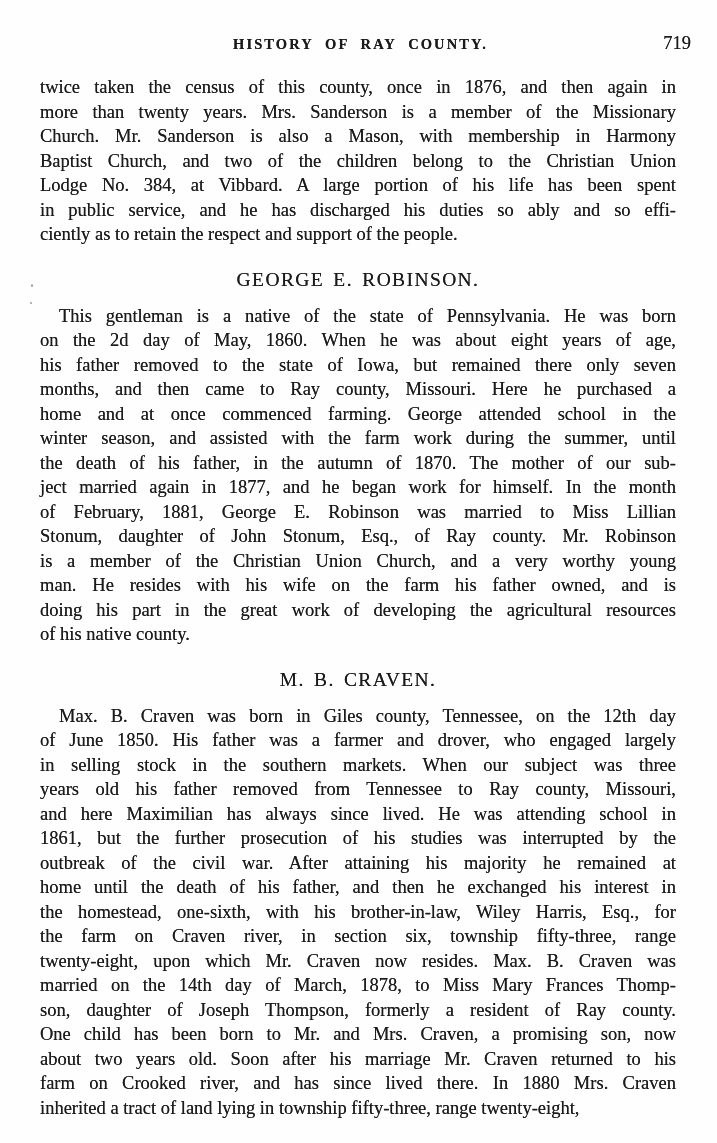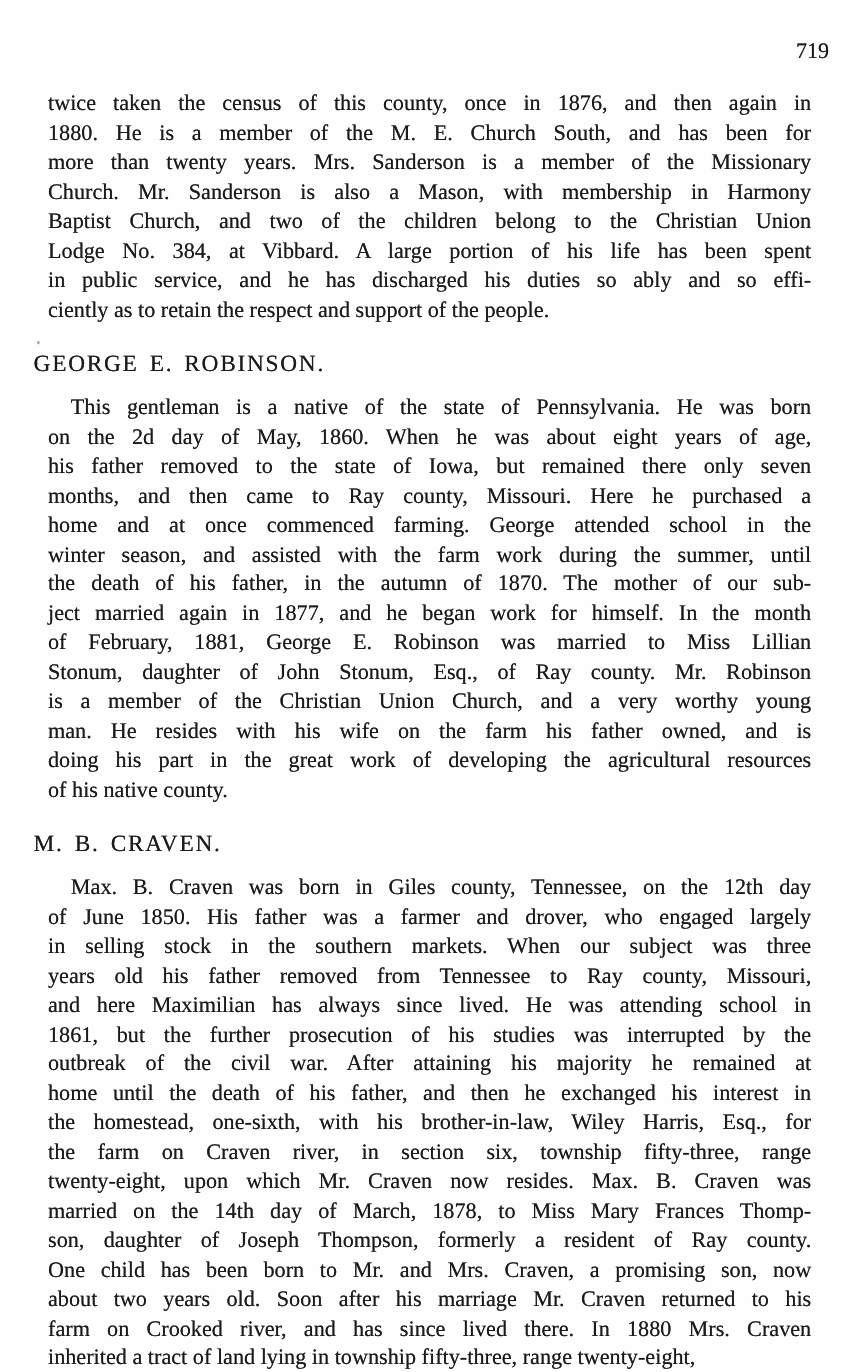--- a/index.html
+++ b/index.html
@@ -53,21 +53,21 @@
     font-size: 18.5px;
     line-height: 24.5px;
     text-align: justify;
     text-align-last: justify;
     white-space: normal;
     text-shadow: 0 0 0.45px rgba(0,0,0,0.72);
   }
   .line.last { text-align-last: left; }
   .line.indent { text-indent: 19px; }
   .section-heading {
-    text-align: left;
+    text-align: center;
     font-size: 19.5px;
     font-weight: normal;
     letter-spacing: 1.4px;
     word-spacing: 3px;
     line-height: 24px;
     margin: 21px 0 12px 0;
     text-shadow: 0 0 0.45px rgba(0,0,0,0.72);
   }
   .speck {
     position: absolute;
@@ -75,27 +75,27 @@
     background: rgba(40,40,40,0.45);
   }
   .speck-1 { left: 31px; top: 284px; width: 2px; height: 3px; }
   .speck-2 { left: 30px; top: 302px; width: 2px; height: 2px; }
 </style>
 </head>
 <body>
 
 <div class="page">
   <header class="running-head">
+    <span class="head-title">HISTORY OF RAY COUNTY.</span>
     <span class="page-num">719</span>
   </header>
 
   <main class="text-block" id="sections">
       <div class="paragraph">
         <div class="line">twice taken the census of this county, once in 1876, and then again in</div>
-        <div class="line">1880.  He is a member of the M. E. Church South, and has been for</div>
         <div class="line">more than twenty years.  Mrs. Sanderson is a member of the Missionary</div>
         <div class="line">Church.  Mr. Sanderson is also a Mason, with membership in Harmony</div>
         <div class="line">Baptist Church, and two of the children belong to the Christian Union</div>
         <div class="line">Lodge No. 384, at Vibbard.  A large portion of his life has been spent</div>
         <div class="line">in public service, and he has discharged his duties so ably and so effi-</div>
         <div class="line last">ciently as to retain the respect and support of the people.</div>
       </div>
       <h2 class="section-heading">GEORGE E. ROBINSON.</h2>
       <div class="paragraph">
         <div class="line indent">This gentleman is a native of the state of Pennsylvania.  He was born</div>

